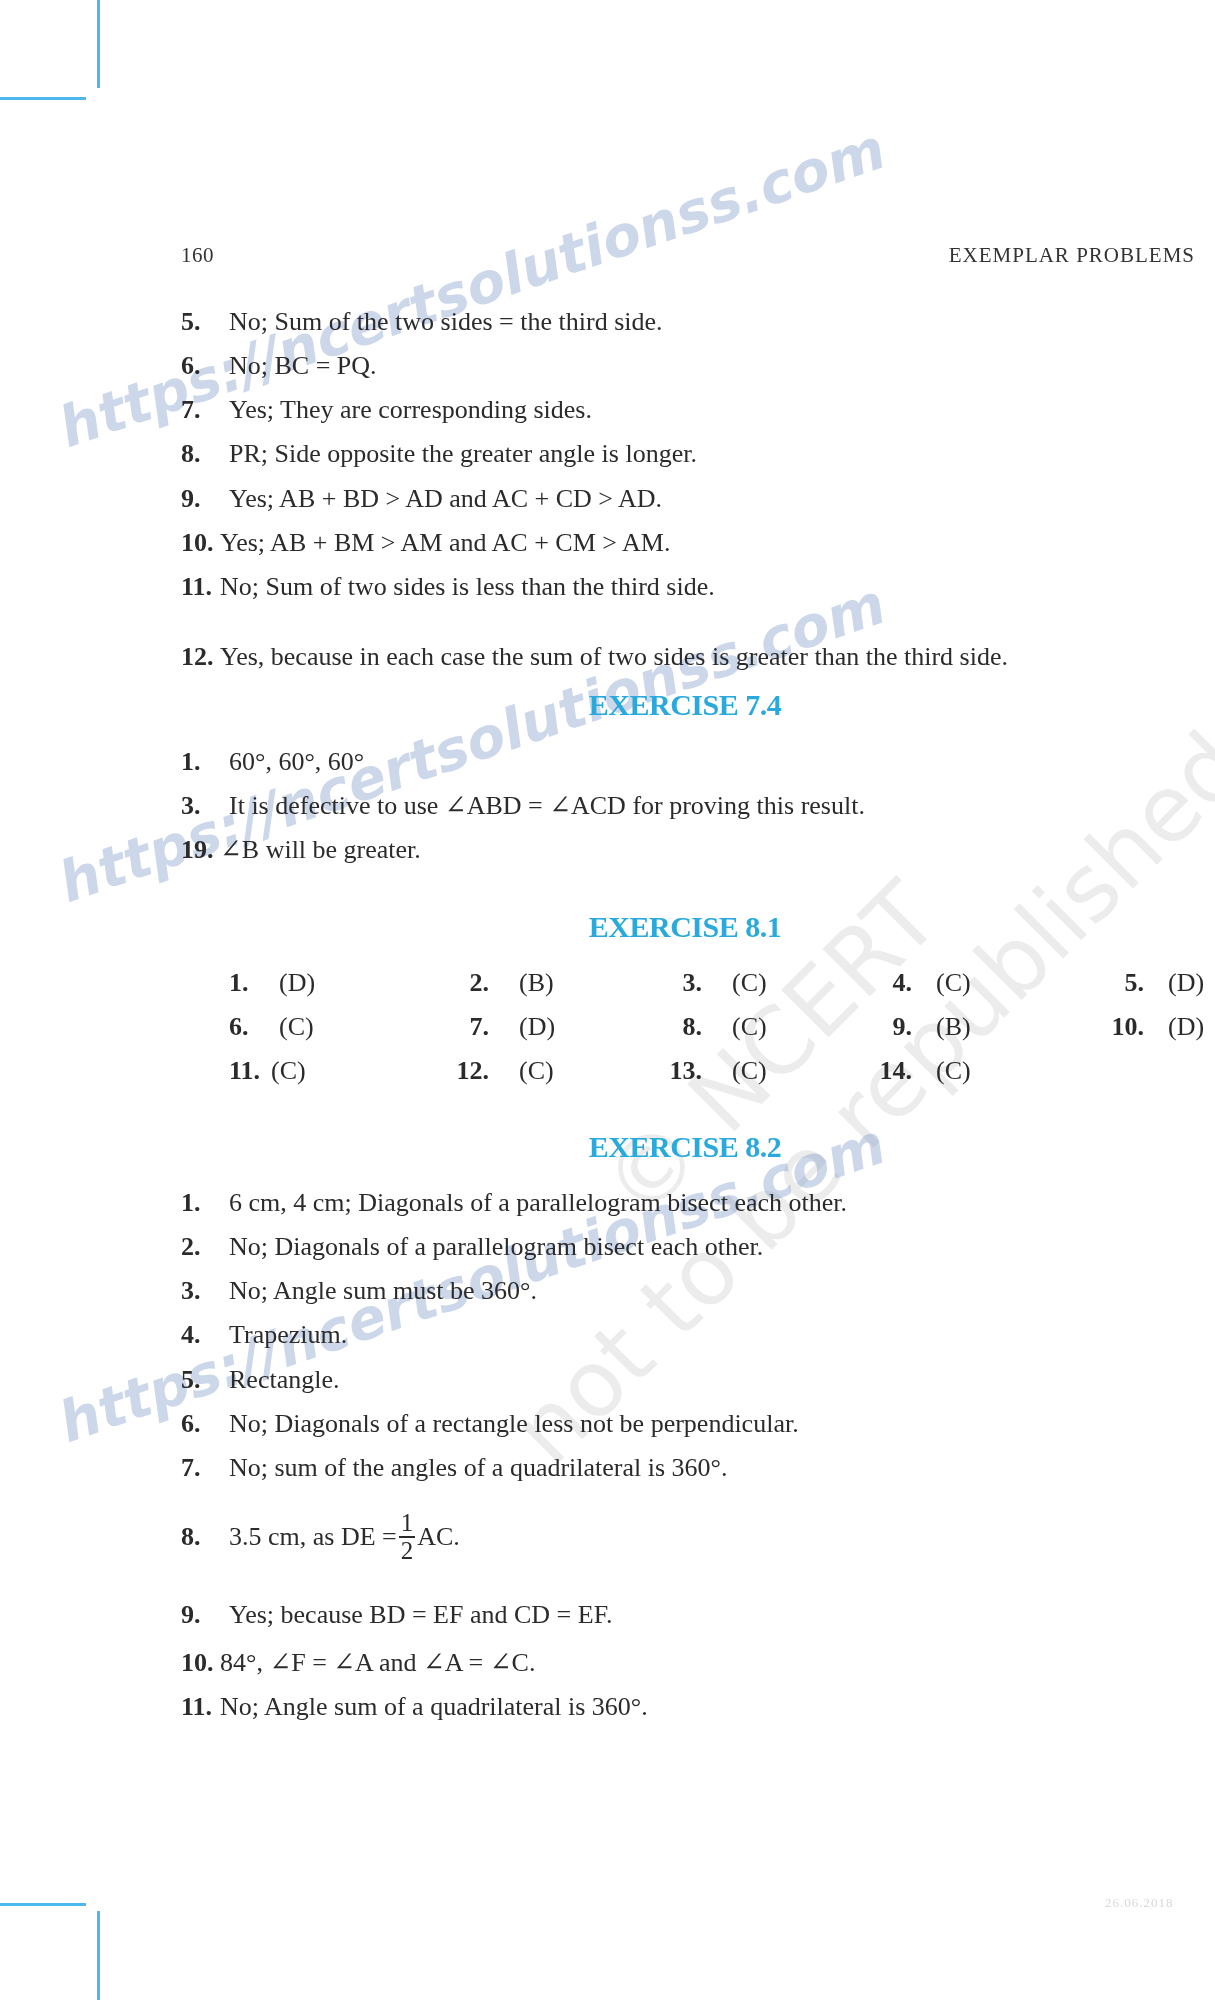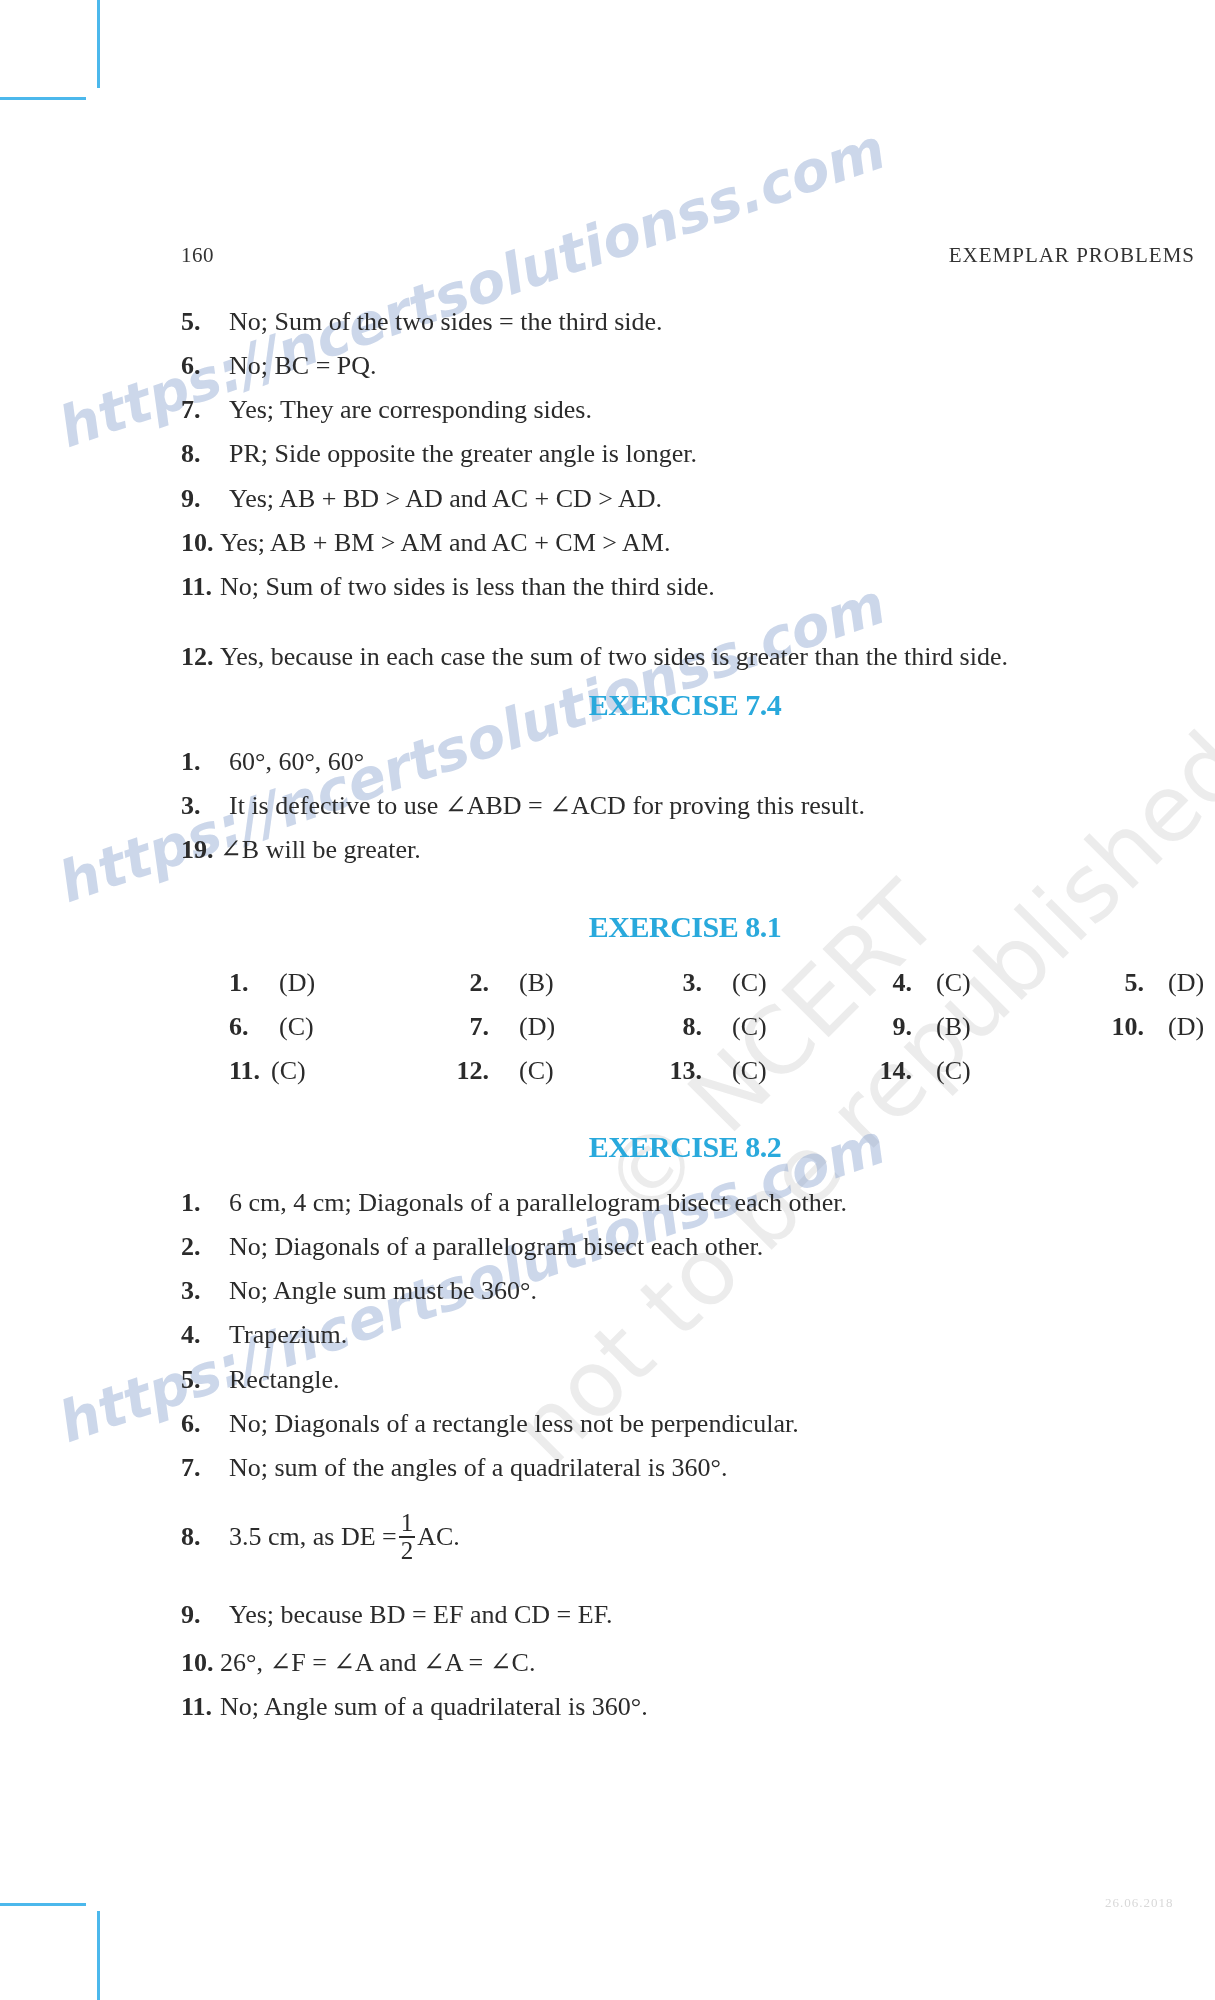--- a/index.html
+++ b/index.html
@@ -108,17 +108,17 @@
   <div class="row" style="top:1232px;"><span class="num">2.</span><span>No; Diagonals of a parallelogram bisect each other.</span></div>
   <div class="row" style="top:1276px;"><span class="num">3.</span><span>No; Angle sum must be 360°.</span></div>
   <div class="row" style="top:1320px;"><span class="num">4.</span><span>Trapezium.</span></div>
   <div class="row" style="top:1365px;"><span class="num">5.</span><span>Rectangle.</span></div>
   <div class="row" style="top:1409px;"><span class="num">6.</span><span>No; Diagonals of a rectangle less not be perpendicular.</span></div>
   <div class="row" style="top:1453px;"><span class="num">7.</span><span>No; sum of the angles of a quadrilateral is 360°.</span></div>
   <div class="row" style="top:1511px; line-height:52px;">
     <span class="num">8.</span><span>3.5 cm, as DE =</span><span class="frac"><span class="top">1</span><span class="bot">2</span></span><span>AC.</span>
   </div>
   <div class="row" style="top:1600px;"><span class="num">9.</span><span>Yes; because BD = EF and CD = EF.</span></div>
-  <div class="row" style="top:1648px;"><span class="num tight">10.</span><span>26°, ∠F = ∠A and ∠A = ∠C.</span></div>
+  <div class="row" style="top:1648px;"><span class="num tight">10.</span><span>84°, ∠F = ∠A and ∠A = ∠C.</span></div>
   <div class="row" style="top:1692px;"><span class="num tight">11.</span><span>No; Angle sum of a quadrilateral is 360°.</span></div>
 </div>
 
 <div class="stamp">26.06.2018</div>
 
 </body></html>

